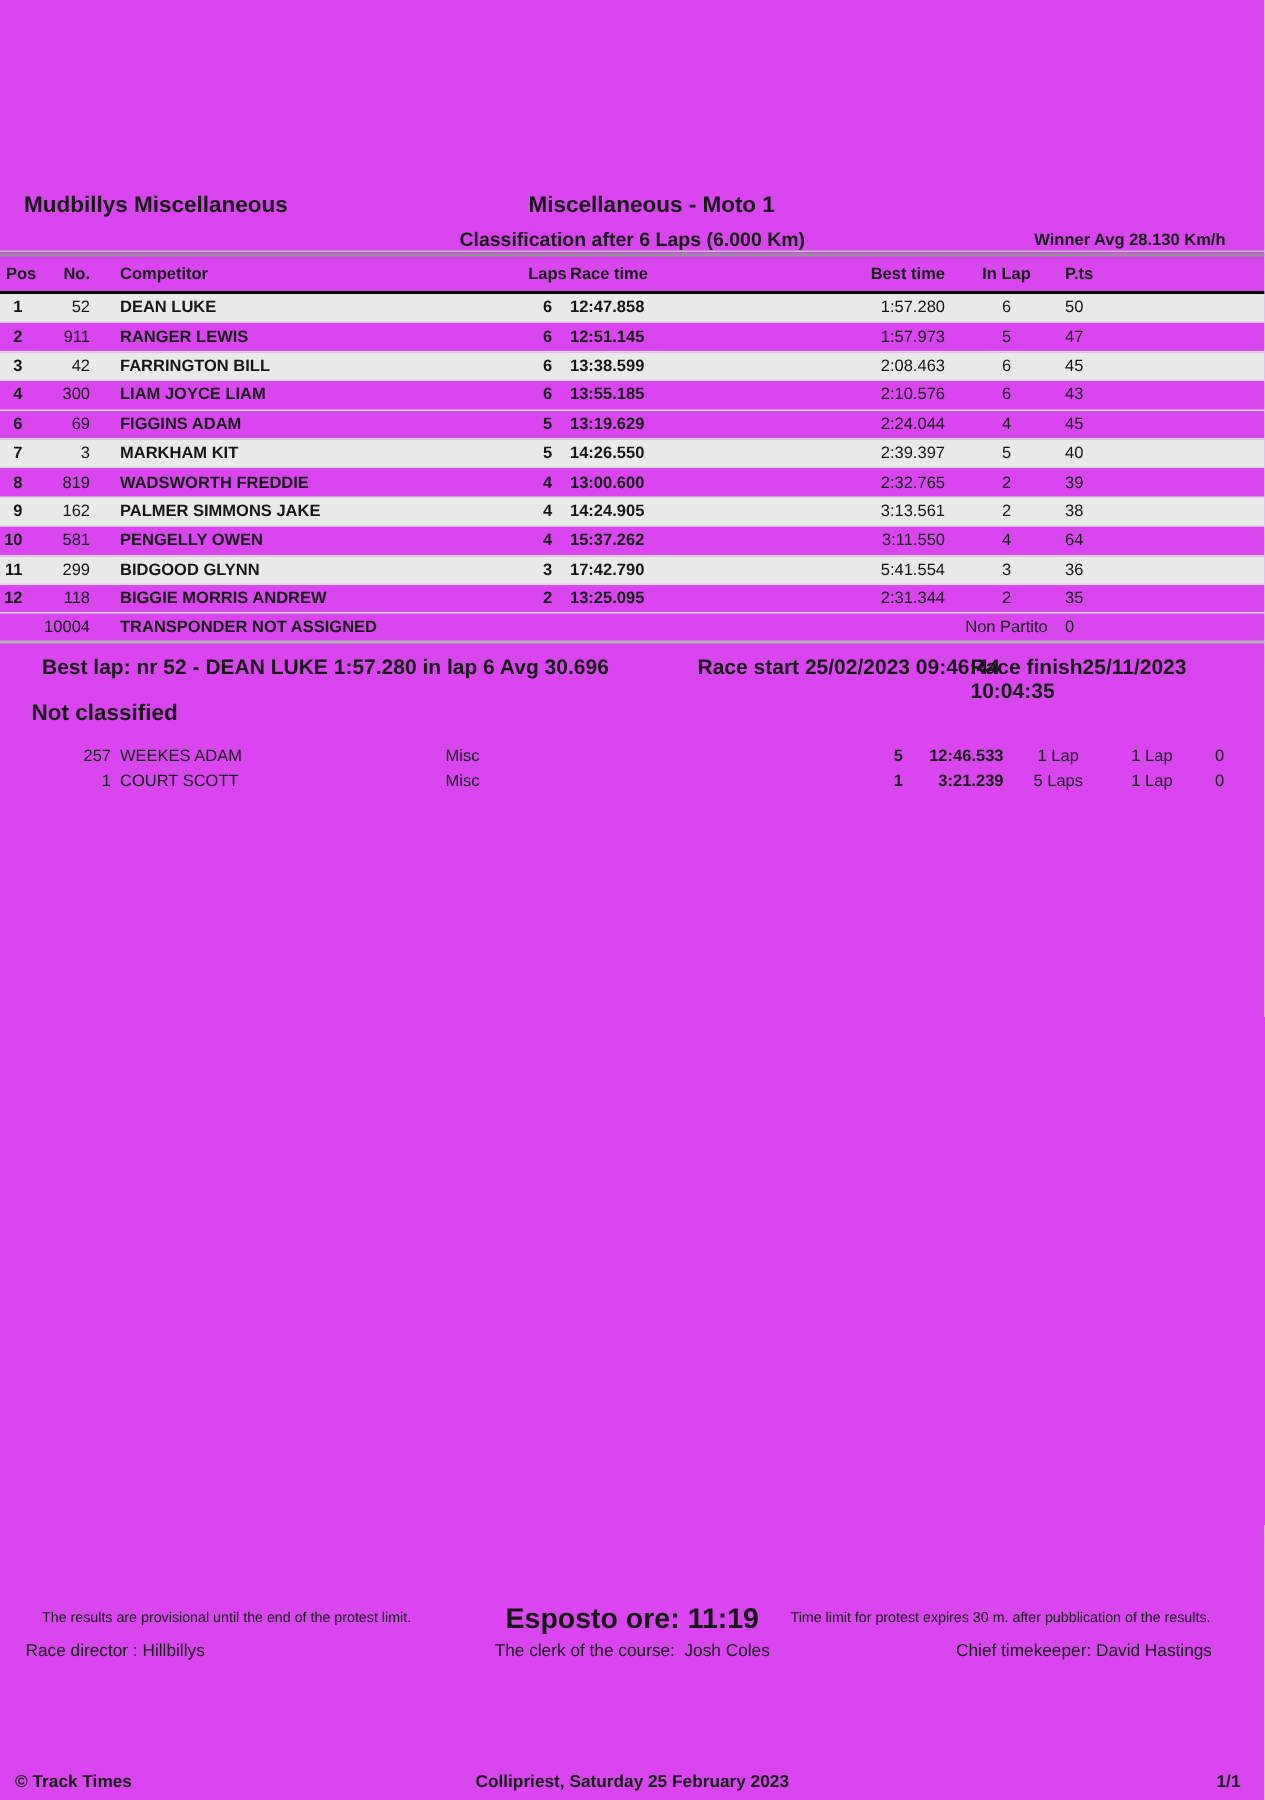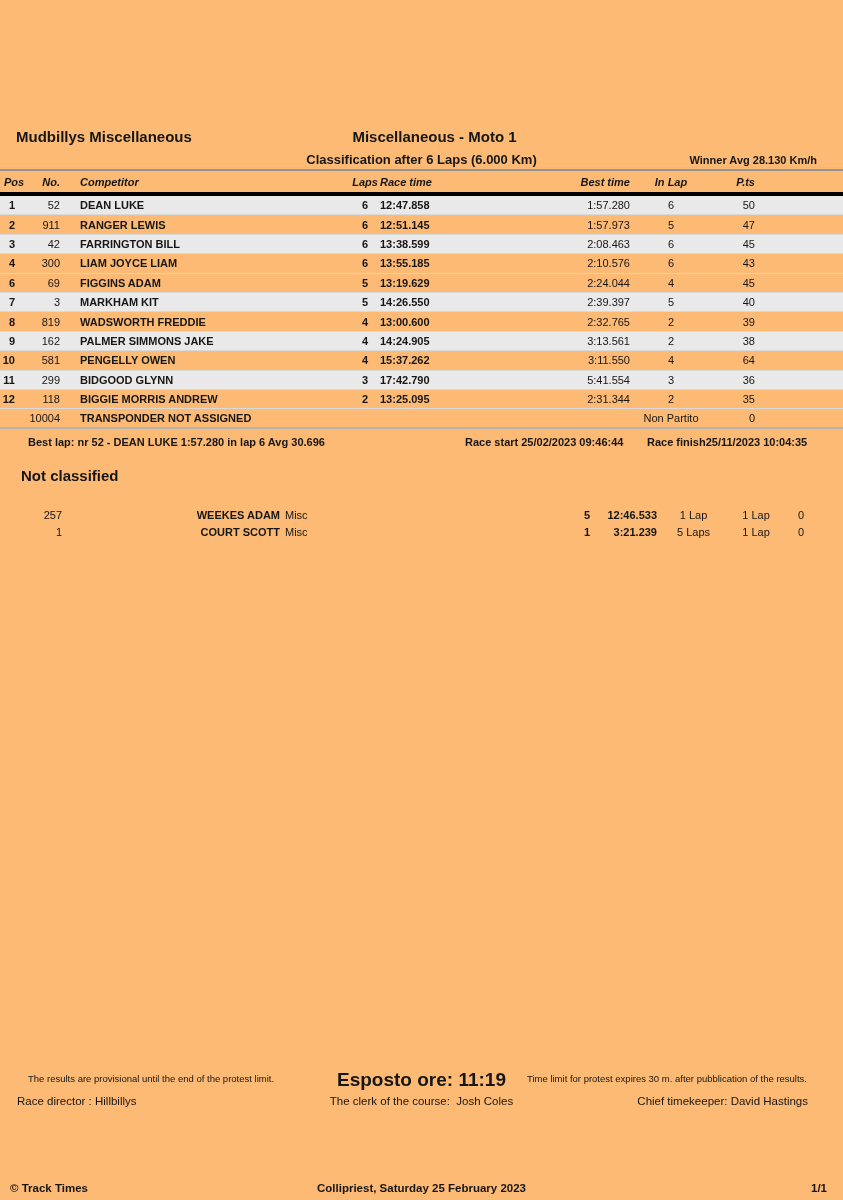--- a/index.html
+++ b/index.html
@@ -4,61 +4,61 @@
 <style>
   * { margin:0; padding:0; box-sizing:border-box; }
   html,body { background:#ffffff; }
   body {
     width:843px; height:1200px;
     font-family:"Liberation Sans", sans-serif;
     color:#161616;
     position:relative;
     overflow:hidden;
   }
-  .sheet { position:absolute; inset:0; background:#fdba74; }
+  .sheet { position:absolute; inset:0; background:#d946ef; }
 
   
   .rpt-header { position:absolute; top:127px; left:0; width:100%; height:40px; }
   .event-title { position:absolute; left:16px; top:1px; font-size:15px; font-weight:bold; }
   .race-title  { position:absolute; left:13px; width:100%; top:1px; text-align:center; font-size:15px; font-weight:bold; }
   .classification { position:absolute; left:0; width:100%; top:25px; text-align:center; font-size:13px; font-weight:bold; }
   .winner-avg { position:absolute; right:26px; top:27px; font-size:11px; font-weight:bold; }
 
   
   .tbl { position:absolute; top:167px; left:0; width:100%; }
   .top-rule { height:4px; border-top:1px solid #c3c3c3; border-bottom:2px solid #949494; }
   .grid { display:grid; grid-template-columns:22px 40px 288px 30px 125px 127px 78px 45px 1fr; align-items:center; font-size:11px; }
-  .hdr-row { height:25px; border-bottom:4px solid #000000; font-weight:bold;font-style:italic; }
+  .hdr-row { height:25px; border-bottom:2px solid #000000; font-weight:bold; }
   .data-row { height:19.4px; border-bottom:1px solid #d9d9d9; }
   .data-row.shaded { background:#e9e9e9; }
   .data-row.last { border-bottom:2px solid #b3b3b3; }
   .c-pos  { text-align:right; padding-right:7px; font-weight:bold; }
   .h-pos  { text-align:left;  padding-left:4px; }
   .c-no   { text-align:right; padding-right:2px; font-weight:normal; }
   .c-comp { text-align:left;  padding-left:18px; font-weight:bold; }
   .c-laps { text-align:center; font-weight:bold; }
   .c-rt   { text-align:left; padding-right:2px; font-weight:bold; }
   .c-bt   { text-align:right; padding-right:2px; }
   .c-il   { text-align:center; }
-  .c-pts  { text-align:right; }
+  .c-pts  { text-align:left; }
   .hdr-row > div { font-weight:bold; }
 
   
-  .summary { position:absolute; top:436px; left:0; width:100%; height:16px; font-size:11px; font-weight:bold;padding-left:23px; }
+  .summary { position:absolute; top:436px; left:0; width:100%; height:16px; font-size:14px; font-weight:bold;padding-left:23px; }
   .best-lap   { position:absolute; left:28px; }
   .race-start { position:absolute; left:465px; }
   .race-finish{ position:absolute; left:647px; }
 
   
   .nc-block { position:absolute; top:467px; left:0; width:100%; }
   .nc-title { font-size:15px; font-weight:bold; margin-left:21px; }
-  .nc-rows { margin-top:22px; }
+  .nc-rows { margin-top:11px;padding-left:12px; }
   .nc-grid { display:grid; grid-template-columns:62px 218px 40px 255px 15px 67px 73px 52px 38px 1fr; align-items:center; height:17px; font-size:11px; }
   .n-no   { text-align:right; }
-  .n-name { text-align:right; padding-left:6px; font-weight:bold; }
+  .n-name { text-align:left; padding-left:6px; font-weight:normal; }
   .n-cat  { text-align:left; padding-left:5px; }
   .n-laps { text-align:right; font-weight:bold; }
   .n-rt   { text-align:right; font-weight:bold; }
   .n-gap  { text-align:center; }
   .n-il   { text-align:center; }
   .n-pts  { text-align:center; }
 
   
   .officials { position:absolute; top:1068px; left:0; width:100%; }
   .note-left  { position:absolute; left:28px;  top:5px; font-size:9.5px; }

